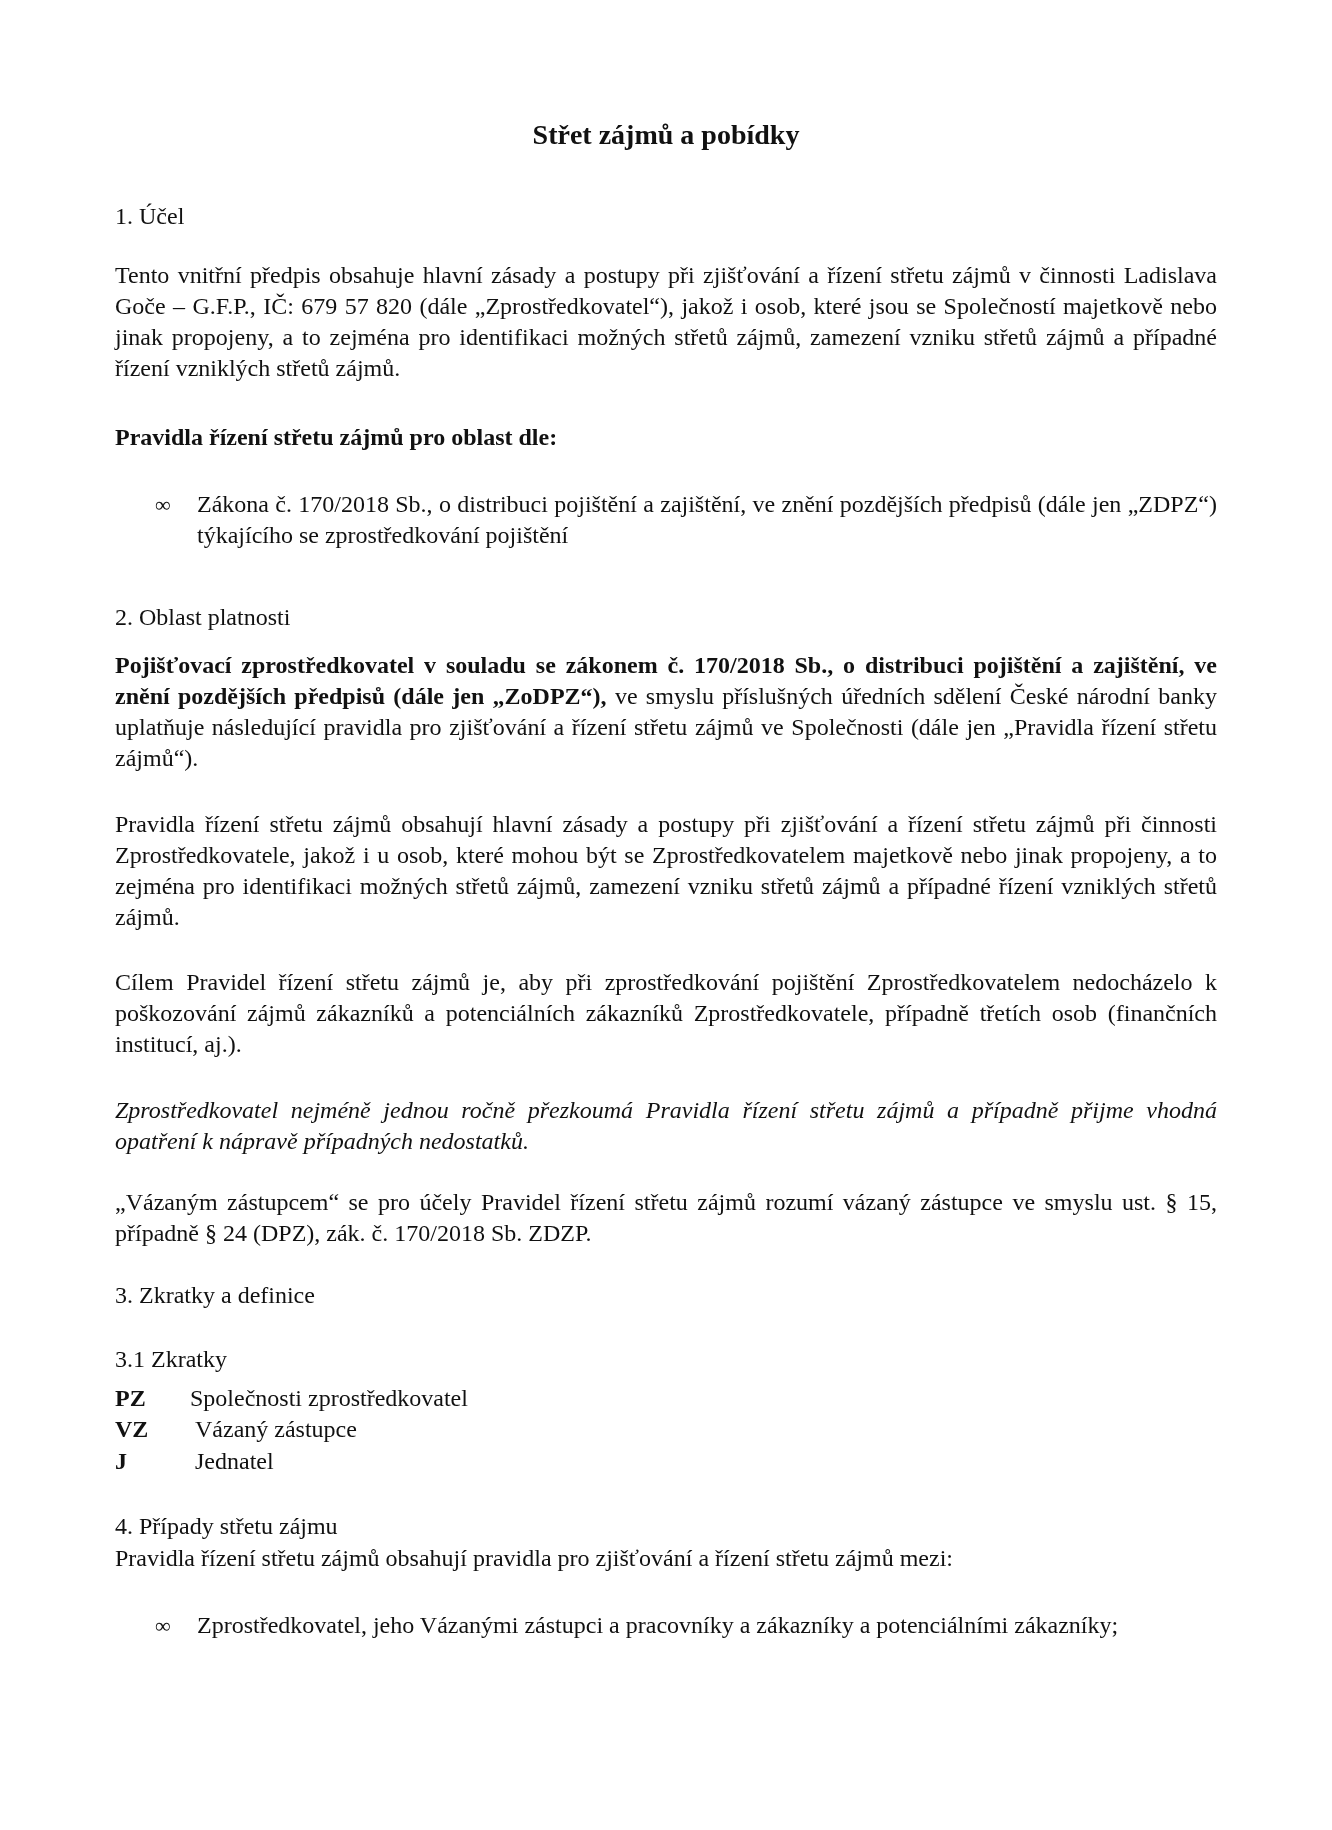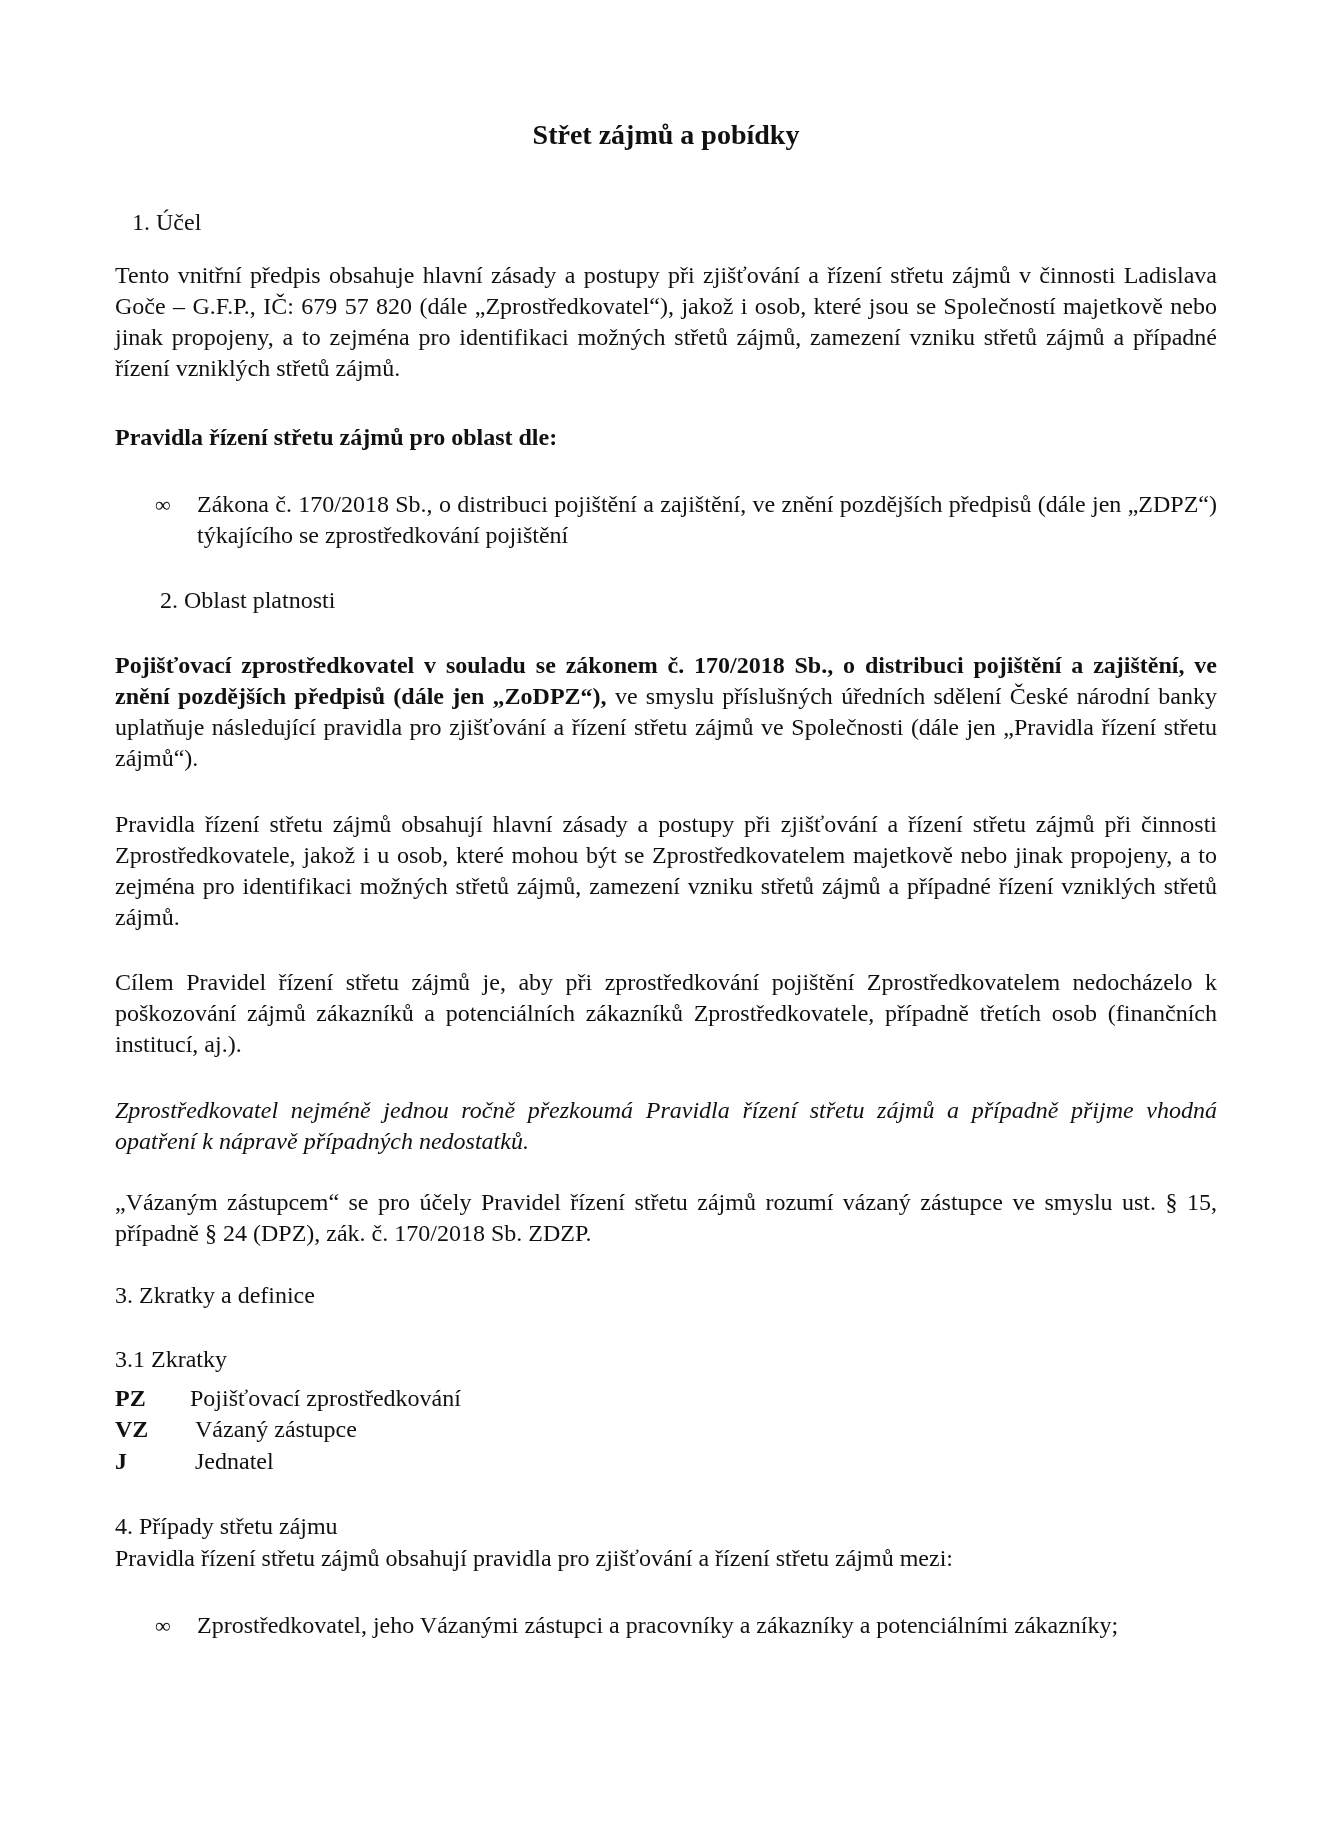--- a/index.html
+++ b/index.html
@@ -66,49 +66,49 @@
     font-weight: bold;
   }
 </style>
 </head>
 <body>
 
 <div class="page">
 
   <h1 class="blk title" style="top:118px;text-align:center;">Střet zájmů a pobídky</h1>
 
-  <p class="blk" style="top:207px;margin-left:17px;">1. Účel</p>
+  <p class="blk" style="top:201px;">1. Účel</p>
 
   <p class="blk justify" style="top:260px;">Tento vnitřní předpis obsahuje hlavní zásady a postupy při zjišťování a řízení střetu zájmů v činnosti Ladislava Goče – G.F.P., IČ: 679 57 820 (dále „Zprostředkovatel“), jakož i osob, které jsou se Společností majetkově nebo jinak propojeny, a to zejména pro identifikaci možných střetů zájmů, zamezení vzniku střetů zájmů a případné řízení vzniklých střetů zájmů.</p>
 
   <p class="blk bold" style="top:422px;">Pravidla řízení střetu zájmů pro oblast dle:</p>
 
   <div class="bullet-item" style="top:489px;">
     <span class="bullet">∞</span>
     <span class="btext justify">Zákona č. 170/2018 Sb., o distribuci pojištění a zajištění, ve znění pozdějších předpisů (dále jen „ZDPZ“) týkajícího se zprostředkování pojištění</span>
   </div>
 
-  <p class="blk" style="top:585px;margin-left:45px;">2. Oblast platnosti</p>
+  <p class="blk" style="top:602px;">2. Oblast platnosti</p>
 
   <p class="blk justify" style="top:650px;"><span class="bold">Pojišťovací zprostředkovatel v souladu se zákonem č. 170/2018 Sb., o distribuci pojištění a zajištění, ve znění pozdějších předpisů (dále jen „ZoDPZ“),</span><span> ve smyslu příslušných úředních sdělení České národní banky uplatňuje následující pravidla pro zjišťování a řízení střetu zájmů ve Společnosti (dále jen „Pravidla řízení střetu zájmů“).</span></p>
 
   <p class="blk justify" style="top:809px;">Pravidla řízení střetu zájmů obsahují hlavní zásady a postupy při zjišťování a řízení střetu zájmů při činnosti Zprostředkovatele, jakož i u osob, které mohou být se Zprostředkovatelem majetkově nebo jinak propojeny, a to zejména pro identifikaci možných střetů zájmů, zamezení vzniku střetů zájmů a případné řízení vzniklých střetů zájmů.</p>
 
   <p class="blk justify" style="top:967px;">Cílem Pravidel řízení střetu zájmů je, aby při zprostředkování pojištění Zprostředkovatelem nedocházelo k poškozování zájmů zákazníků a potenciálních zákazníků Zprostředkovatele, případně třetích osob (finančních institucí, aj.).</p>
 
   <p class="blk justify" style="top:1095px;font-style:italic;"> Zprostředkovatel nejméně jednou ročně přezkoumá Pravidla řízení střetu zájmů a případně přijme vhodná opatření k nápravě případných nedostatků.</p>
 
   <p class="blk justify" style="top:1187px;">„Vázaným zástupcem“ se pro účely Pravidel řízení střetu zájmů rozumí vázaný zástupce ve smyslu ust. § 15, případně § 24 (DPZ), zák. č. 170/2018 Sb. ZDZP.</p>
 
   <p class="blk" style="top:1280px;">3. Zkratky a definice</p>
 
   <p class="blk" style="top:1344px;">3.1 Zkratky</p>
 
   <div class="abbr-row" style="top:1383px;">
-    <span class="code">PZ</span><span>Pojišťovací zprostředkování</span>
+    <span class="code">PZ</span><span>Společnosti zprostředkovatel</span>
   </div>
   <div class="abbr-row" style="top:1414px;">
     <span class="code" style="width:80px;">VZ</span><span>Vázaný zástupce</span>
   </div>
   <div class="abbr-row" style="top:1446px;">
     <span class="code" style="width:80px;">J</span><span>Jednatel</span>
   </div>
 
   <p class="blk" style="top:1511px;">4. Případy střetu zájmu</p>
 

